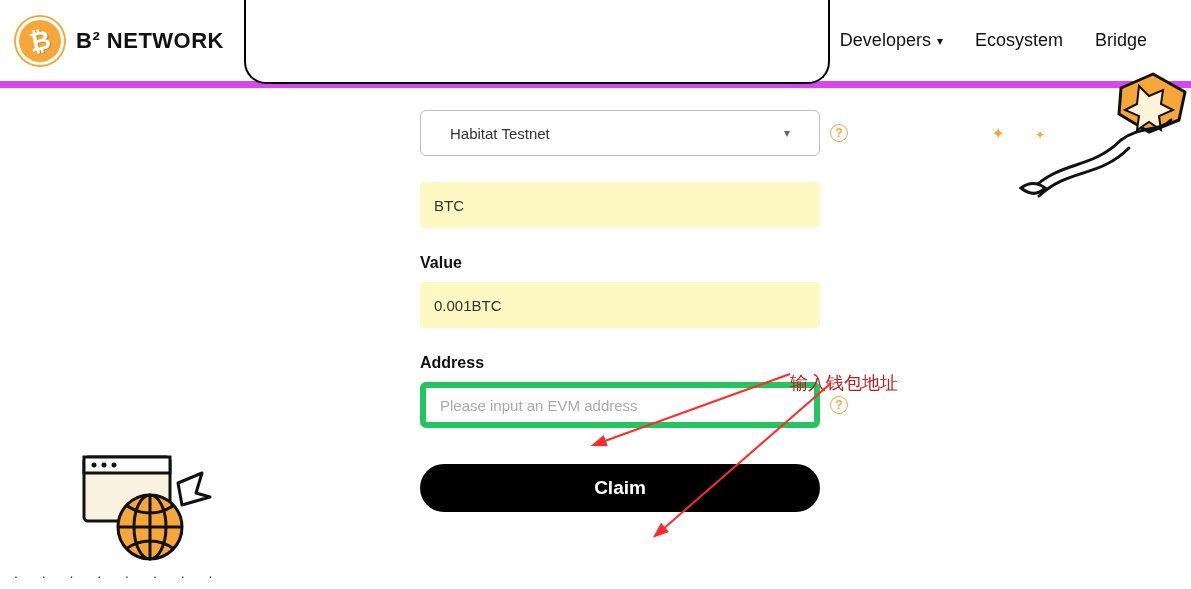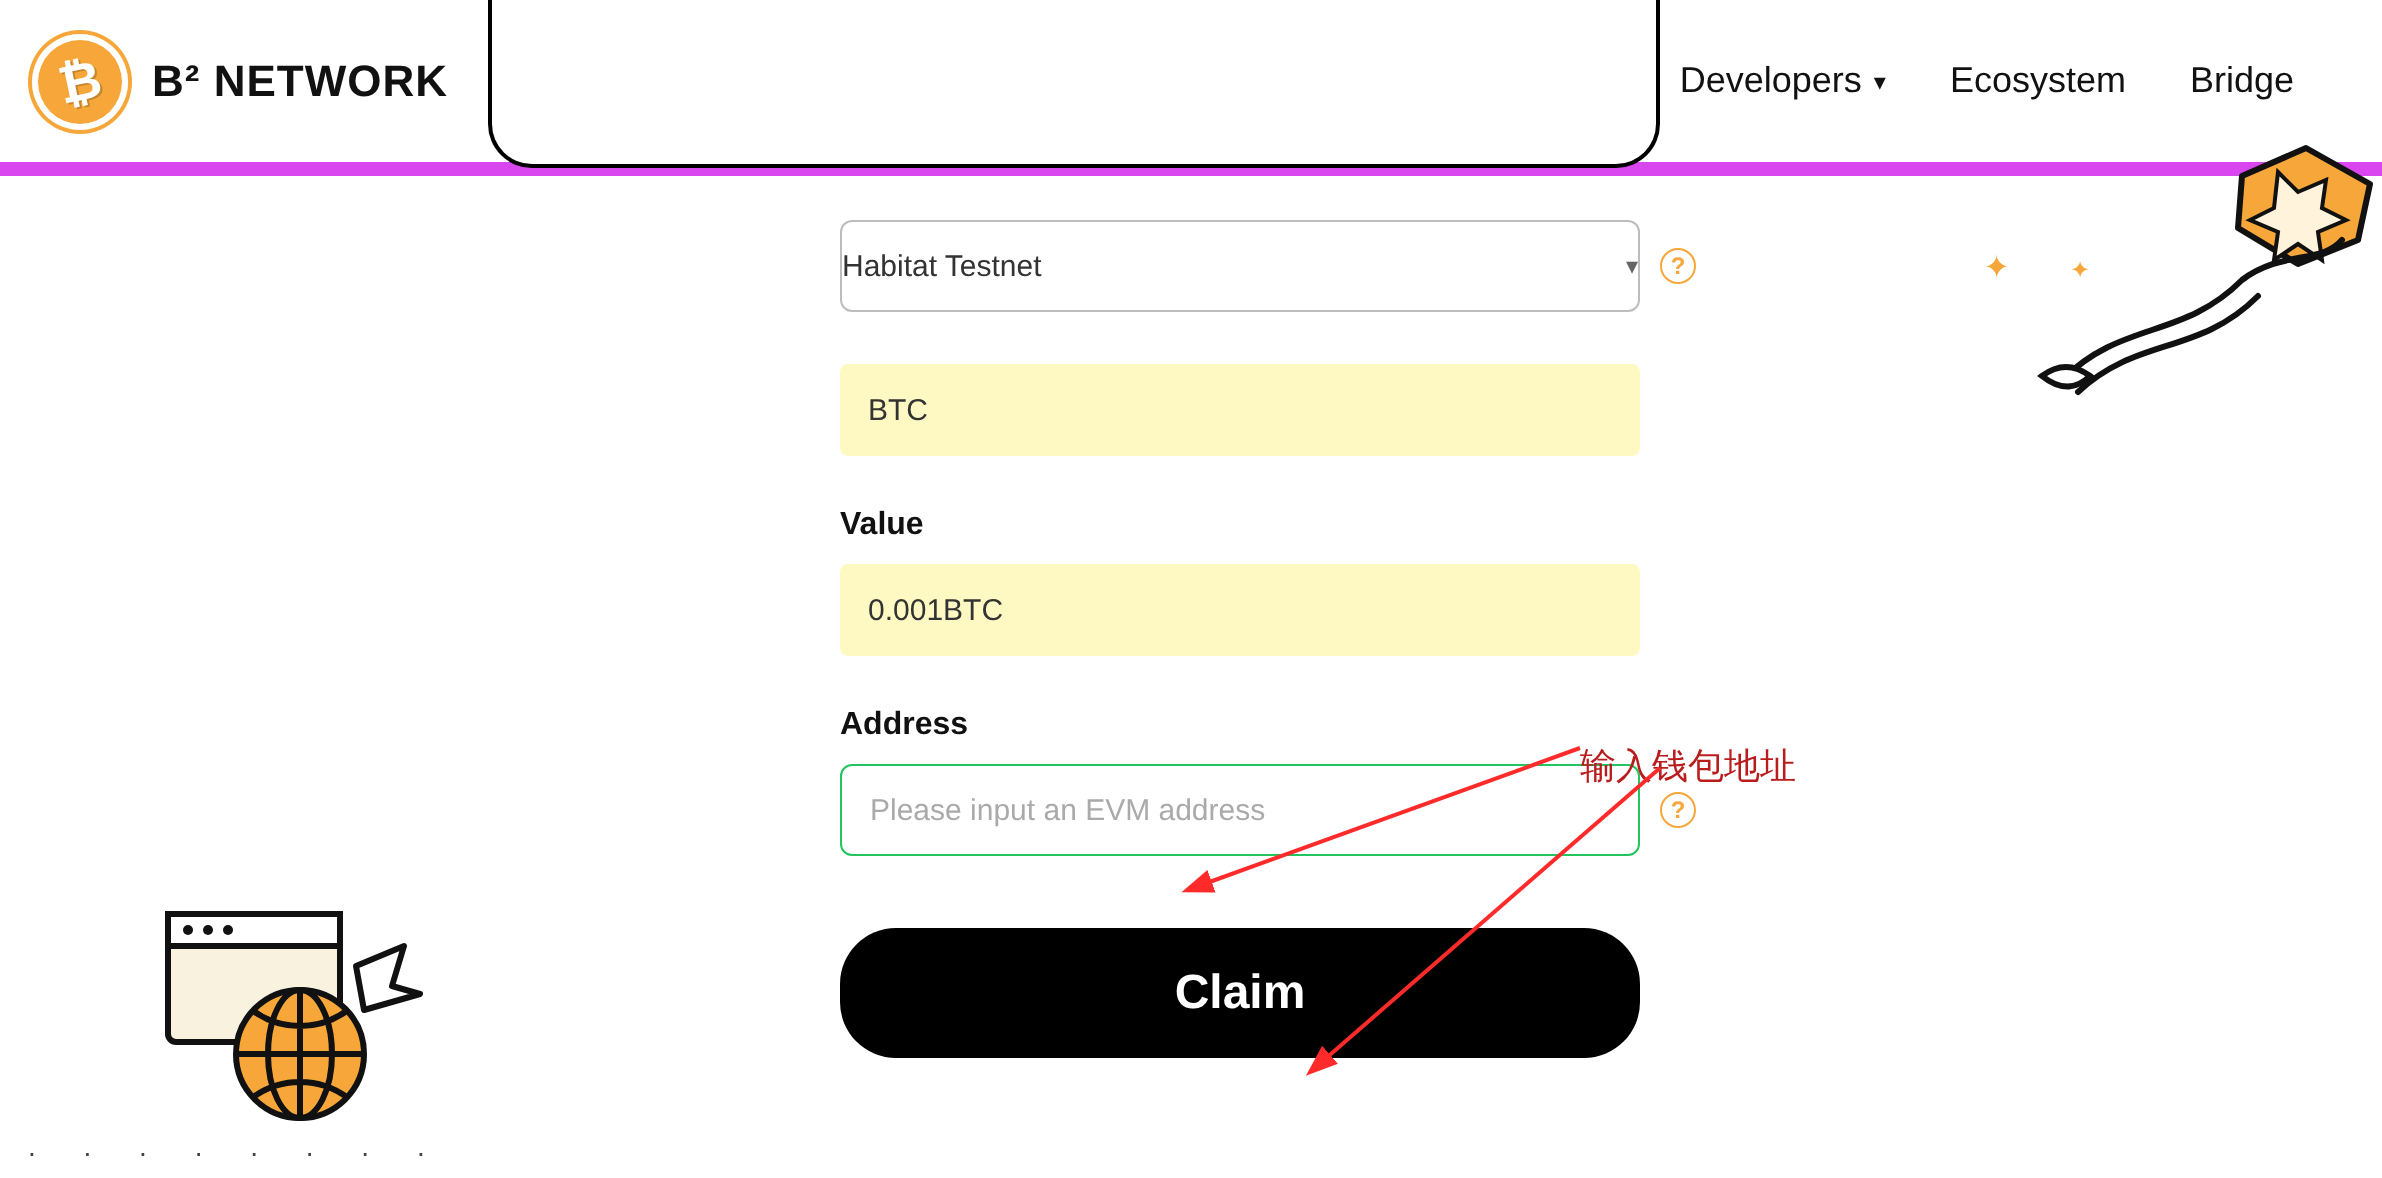--- a/index.html
+++ b/index.html
@@ -85,21 +85,21 @@
     font-weight:700;
     font-size:16px;
     color:#111;
     margin-bottom:10px;
   }
   .input-box, .select-box {
     width:100%;
     height:46px;
     border:1px solid #bdbdbd;
     border-radius:6px;
-    padding:0 0;
+    padding:0 29px;
     font-size:15px;
     color:#333;
     display:flex;
     align-items:center;
     justify-content:space-between;
     background:#fff;
   }
   .readonly-box {
     width:100%;
     height:46px;
@@ -118,36 +118,36 @@
     border-radius:50%;
     color:#f7a73a;
     font-size:12px;
     font-weight:700;
     display:flex; align-items:center; justify-content:center;
     cursor:pointer;
   }
   .gap { height:26px; }
   .address-input {
     width:100%; height:46px;
-    border:1px solid #22c55e;
+    border:6px solid #22c55e;
     border-radius:6px;
     padding:0 14px;
     font-size:15px;
     color:#333;
   }
   .address-input::placeholder { color:#aaa; }
   .claim-btn {
     margin-top:36px;
     width:100%;
-    height:65px;
+    height:48px;
     background:#000;
     color:#fff;
     border:none;
     border-radius:28px;
-    font-size:24px;
+    font-size:19px;
     font-weight:600;
     cursor:pointer;
   }
 
   .annot-text {
     position:absolute;
     color:#b91c1c;
     font-size:18px;
     font-family: "PingFang SC","Microsoft YaHei",sans-serif;
     margin-top: 16px;

